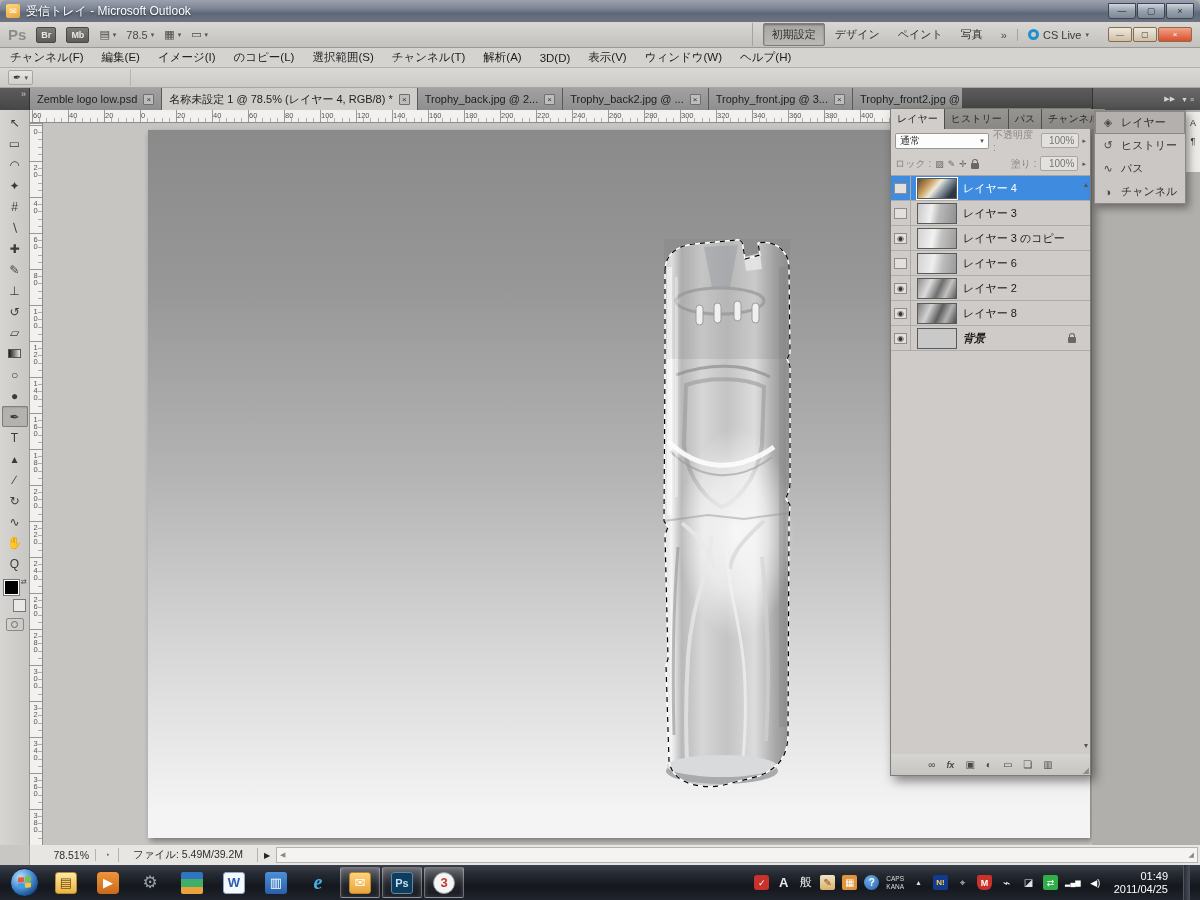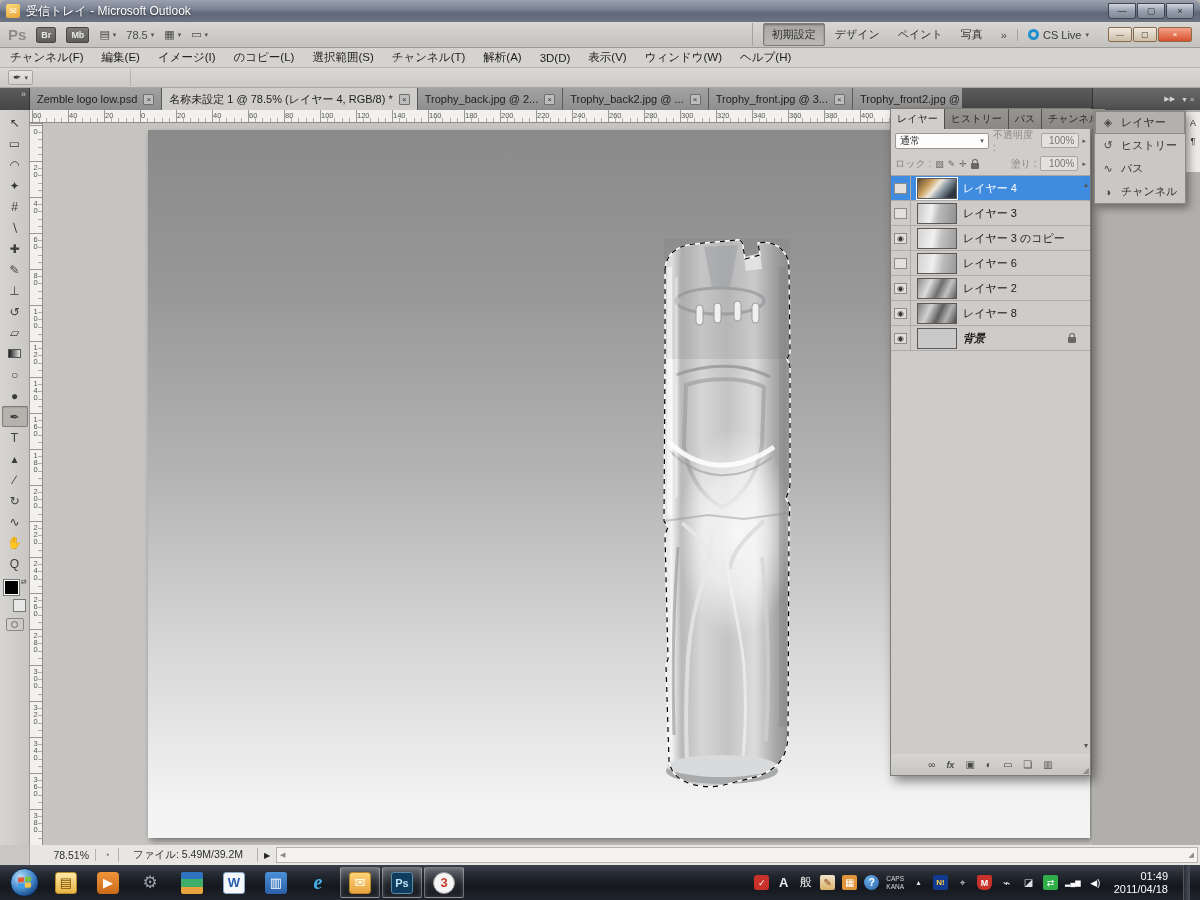--- a/index.html
+++ b/index.html
@@ -630,19 +630,19 @@
       <span class="tray-ico" style="background: rgb(201, 49, 43); border-radius: 3px; color: rgb(255, 255, 255); font-size: 9px;">✓</span><span class="tray-ico" style="font-weight: bold; font-size: 13px;">A</span><span class="tray-ico" style="font-size: 12px;">般</span><span class="tray-ico" style="background: linear-gradient(rgb(240, 227, 200), rgb(217, 179, 106)); color: rgb(138, 74, 26); border-radius: 2px;">✎</span><span class="tray-ico" style="background: rgb(224, 149, 58); color: rgb(255, 255, 255); border-radius: 2px;">▦</span><span class="tray-ico" style="background: radial-gradient(circle at 35% 30%, rgb(106, 176, 232), rgb(42, 95, 168)); color: rgb(255, 255, 255); border-radius: 50%; font-weight: bold;">?</span></span>
       <span class="caps-block">
         <span>CAPS</span>
         <span>KANA</span>
       </span>
       <span style="display:contents">
         
       <span class="tray-ico" style="color: rgb(221, 221, 221); font-size: 8px;">▴</span><span class="tray-ico" style="background: rgb(18, 58, 143); color: rgb(255, 210, 74); font-weight: bold; font-size: 8px; border-radius: 2px;">N!</span><span class="tray-ico" style="color: rgb(200, 204, 210);">⌖</span><span class="tray-ico" style="background: rgb(201, 49, 43); color: rgb(255, 255, 255); border-radius: 2px 2px 6px 6px; font-size: 9px; font-weight: bold;">M</span><span class="tray-ico" style="color: rgb(238, 238, 238); font-size: 12px;">⌁</span><span class="tray-ico" style="color: rgb(221, 226, 232);">◪</span><span class="tray-ico" style="background: rgb(47, 174, 74); color: rgb(255, 255, 255); border-radius: 2px; font-size: 9px;">⇄</span><span class="tray-ico" style="color: rgb(255, 255, 255); font-size: 7px; letter-spacing: 0px;">▂▄▆</span><span class="tray-ico" style="color: rgb(255, 255, 255); font-size: 9px;">◀)</span></span>
       <span class="tray-clock">
         <div>01:49</div>
-        <div>2011/04/18</div>
+        <div>2011/04/25</div>
       </span>
       <span class="desktop-sliver"></span>
     </span>
   </div>
 
 </div>
 
 </body></html>

